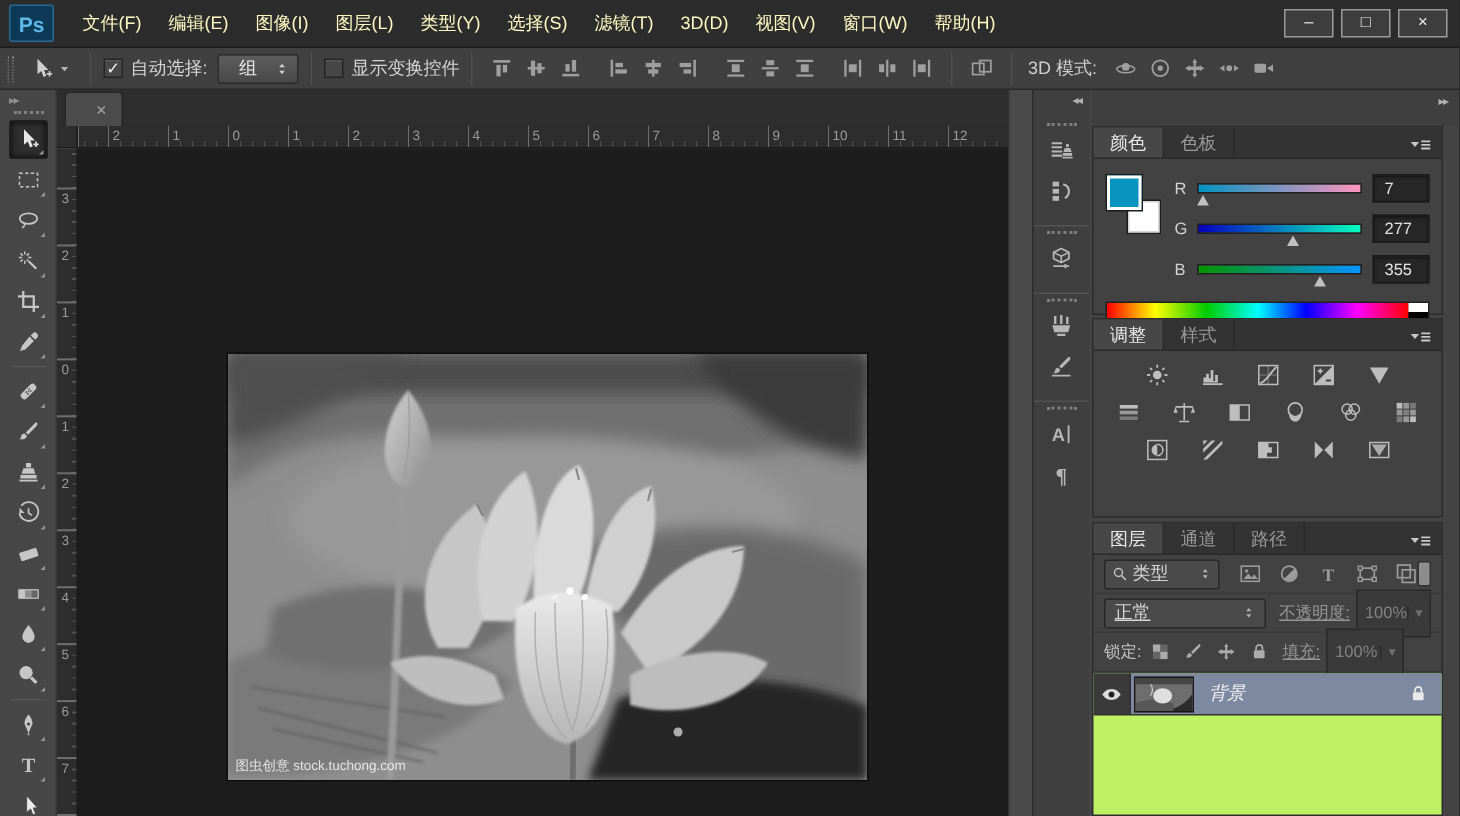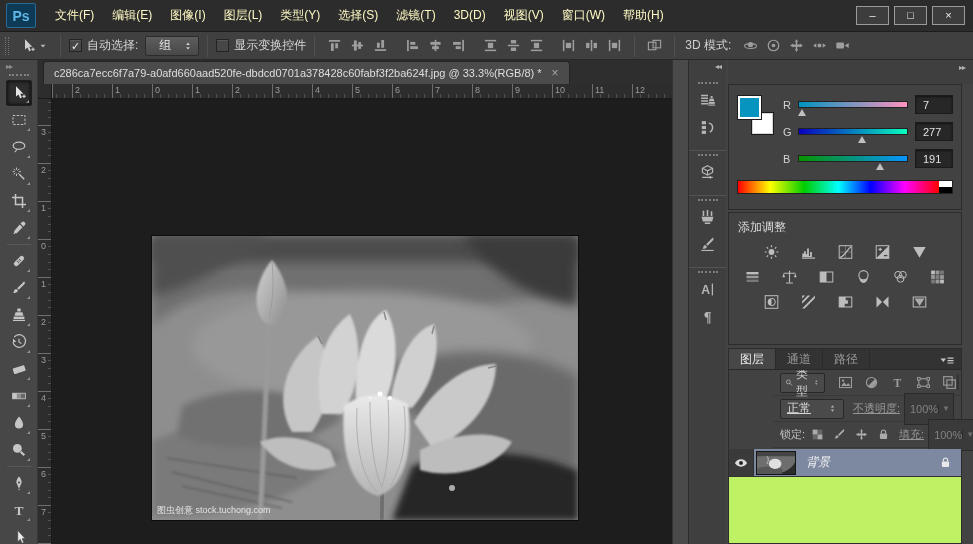--- a/index.html
+++ b/index.html
@@ -114,21 +114,21 @@
   .specend{width:13px;display:flex;flex-direction:column;}
   .specend .w{flex:1;background:#fff;}.specend .b{flex:1;background:#000;}
 
   .p-adjust{top:212px;height:133px;}
   .aheading{margin:6px 0 3px 9px;font-size:12px;color:#dcdcdc;}
   .arow{display:flex;justify-content:center;gap:13px;margin:6px 0;}
   .aicon{width:24px;height:19px;color:#bdbdbd;display:flex;align-items:center;justify-content:center;}
   .aicon svg{width:17px;height:16px;}
 
   .p-layers{top:348px;height:196px;}
-  .lrow{display:flex;align-items:center;height:26px;padding:0 7px;border-bottom:1px solid #393939;margin-left:44px;}
+  .lrow{display:flex;align-items:center;height:26px;padding:0 7px;border-bottom:1px solid #393939;}
   .lsearch{display:flex;align-items:center;width:80px;height:20px;background:#4a4a4a;border:1px solid #282828;
            border-radius:2px;padding:0 4px;color:#d0d0d0;font-size:12px;}
   .lsearch .sic{width:11px;height:11px;margin-right:3px;color:#c2c2c2;}
   .lsearch .ud{width:9px;height:11px;margin-left:auto;color:#b5b5b5;}
   .lficons{display:flex;gap:11px;margin-left:13px;color:#9c9c9c;align-items:center;}
   .lficons .icon{width:15px;height:15px;}
   .ltoggle{margin-left:auto;width:9px;height:17px;background:#8d8d8d;border:1px solid #333;border-radius:2px;}
   .lblend{display:flex;align-items:center;width:130px;height:20px;background:#4a4a4a;border:1px solid #282828;
           border-radius:2px;padding:0 6px;color:#d6d6d6;font-size:12px;text-decoration:underline;}
   .lblend .ud{width:9px;height:11px;margin-left:auto;color:#b5b5b5;}
@@ -331,21 +331,20 @@
           <svg viewBox="0 0 16 16" fill="currentColor" width="100%" height="100%">
             <rect x="1.4" y="4.8" width="8.2" height="6.4" rx="1"></rect>
             <path d="M10.2 8l4.4-2.6v5.2z"></path>
           </svg>
         </div>
       </div>
   </div>
 
   <div class="tabstrip">
     <div class="doctab">
-      <span>c286ca7ecc6f7a79-a0afd660aad520fe-dbdcd0701a378428c60fabf3f2ba624f.jpg @ 33.3%(RGB/8) *</span>
       <span class="tabclose">×</span>
     </div>
   </div>
 
   <aside class="toolbar">
     <div class="tb-head"><span>▸▸</span></div>
     <div class="tb-grip"></div>
     <div id="tools">
         <div class="tool selected">
           <svg viewBox="0 0 16 16" fill="currentColor" width="100%" height="100%">
@@ -619,20 +618,30 @@
           </div>
         </div>
       </div>
   </aside>
 
   <div class="pd-head">
     <span>▸▸</span>
   </div>
 
   <section class="panel p-color">
+    <div class="ptabs">
+      <span class="ptab active">颜色</span>
+      <span class="ptab">色板</span>
+      <span class="pmenu icon" id="pm1">
+          <svg viewBox="0 0 16 12" fill="currentColor" width="100%" height="100%">
+            <path d="M1.5 4.6l2.8 3.4 2.8-3.4z"></path>
+            <path d="M8.5 4.2h6M8.5 6.6h6M8.5 9h6" stroke="currentColor" stroke-width="1.2"></path>
+          </svg>
+        </span>
+    </div>
     <div class="pc-body">
       <div class="crow">
         <div class="swatches">
           <div class="fgsw" id="fgsw" style="background: rgb(7, 148, 191);"></div>
           <div class="bgsw"></div>
         </div>
         <div class="channels" id="channels">
             <div class="ch">
               <span class="chl">R</span>
               <div class="chtrack" style="background: linear-gradient(90deg, rgb(0, 148, 191), rgb(255, 148, 191));">
@@ -645,36 +654,45 @@
               <div class="chtrack" style="background: linear-gradient(90deg, rgb(7, 0, 191), rgb(7, 255, 191));">
                 <div class="chh" style="left: 58.0392%;"></div>
               </div>
               <div class="chv">277</div>
             </div>
             <div class="ch">
               <span class="chl">B</span>
               <div class="chtrack" style="background: linear-gradient(90deg, rgb(7, 148, 0), rgb(7, 148, 255));">
                 <div class="chh" style="left: 74.902%;"></div>
               </div>
-              <div class="chv">191</div>
+              <div class="chv">355</div>
             </div>
           </div>
       </div>
       <div class="specrow">
         <div class="spectrum"></div>
         <div class="specend">
             <div class="w"></div>
             <div class="b"></div>
           </div>
       </div>
     </div>
   </section>
 
   <section class="panel p-adjust">
-    <div class="aheading">添加调整</div>
+    <div class="ptabs">
+      <span class="ptab active">调整</span>
+      <span class="ptab">样式</span>
+      <span class="pmenu icon" id="pm2">
+          <svg viewBox="0 0 16 12" fill="currentColor" width="100%" height="100%">
+            <path d="M1.5 4.6l2.8 3.4 2.8-3.4z"></path>
+            <path d="M8.5 4.2h6M8.5 6.6h6M8.5 9h6" stroke="currentColor" stroke-width="1.2"></path>
+          </svg>
+        </span>
+    </div>
     <div id="adjrows">
         <div class="arow">
           <div class="aicon">
             <svg viewBox="0 0 16 16" fill="currentColor" width="100%" height="100%">
               <circle cx="8" cy="8" r="2.9"></circle>
               <path d="M8 1.2v2M8 12.8v2M1.2 8h2M12.8 8h2M3.2 3.2l1.4 1.4M11.4 11.4l1.4 1.4M12.8 3.2l-1.4 1.4M4.6 11.4l-1.4 1.4" stroke="currentColor" stroke-width="1.2"></path>
             </svg>
           </div>
           <div class="aicon">
             <svg viewBox="0 0 16 16" fill="currentColor" width="100%" height="100%">

